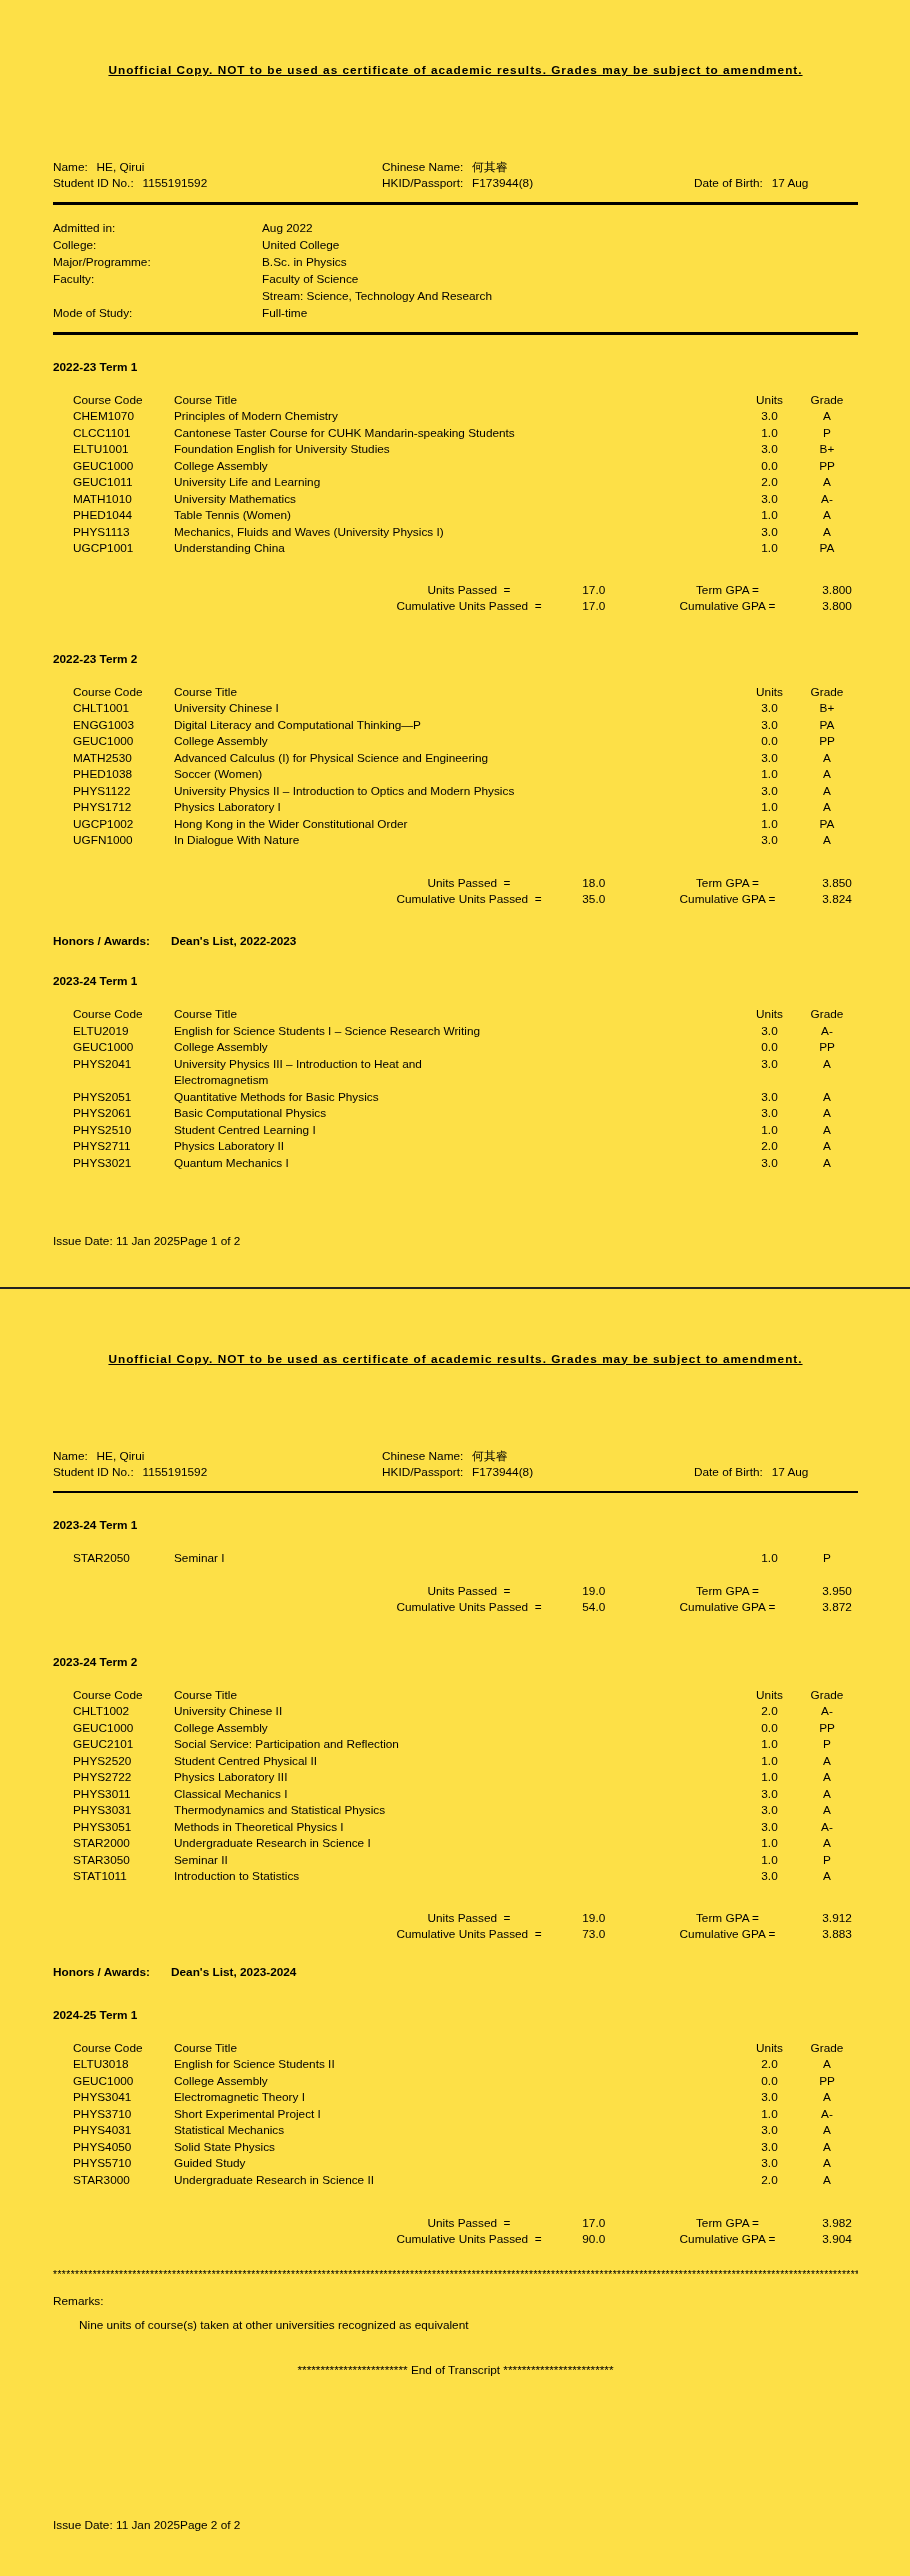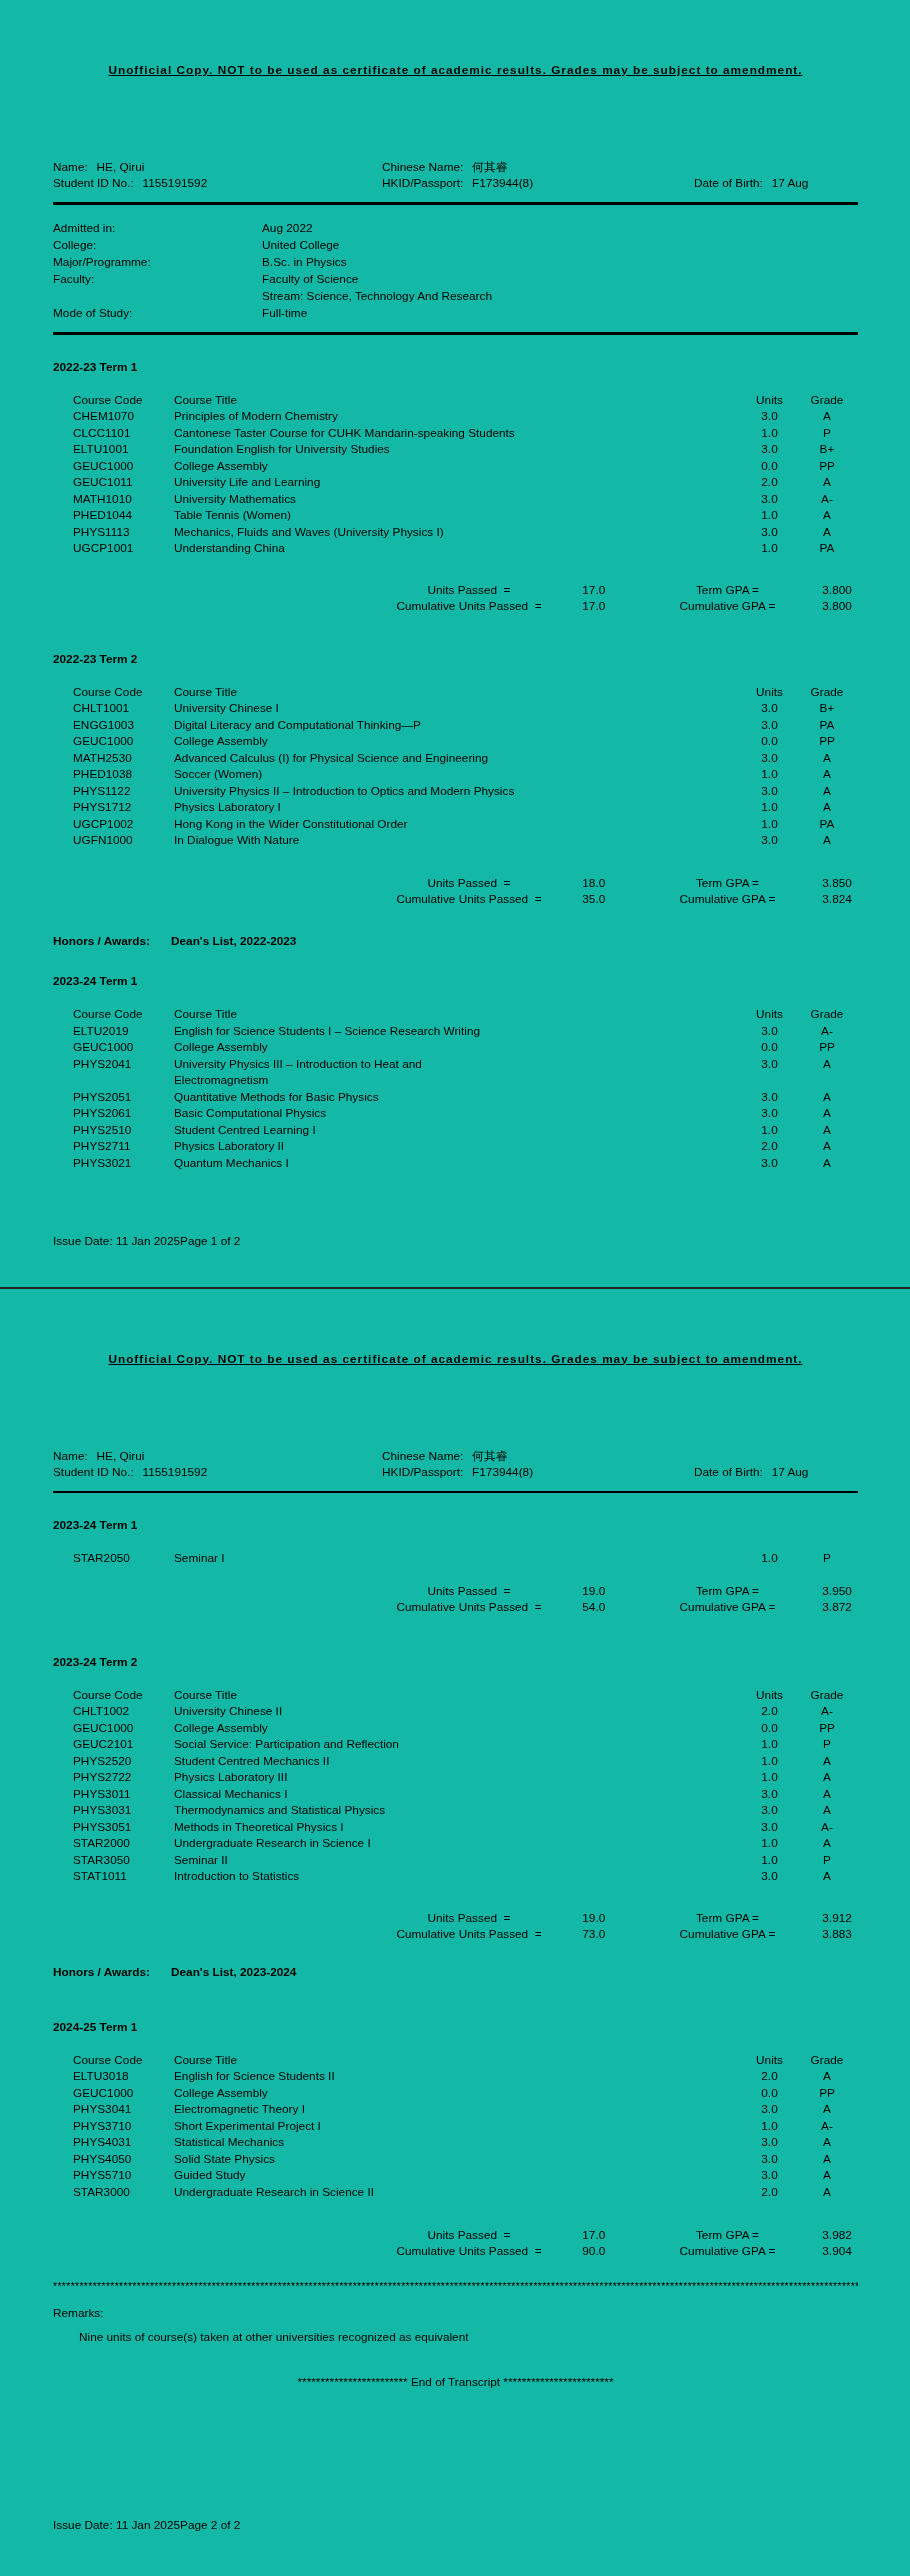--- a/index.html
+++ b/index.html
@@ -6,21 +6,21 @@
   html, body { background: #ffffff; }
   body {
     width: 911px;
     font-family: "Liberation Sans", "DejaVu Sans", sans-serif;
     font-size: 11.8px;
     color: #000000;
   }
   .page {
     position: relative;
     width: 911px;
-    background: #14b8a6;
+    background: #fde047;
     padding: 0 53px;
     overflow: hidden;
   }
   .page-1 { height: 1287px; }
   .page-2 { height: 1288px; }
   .page-divider { height: 1.5px; background: #222222; width: 911px; }
 
   .notice {
     margin-top: 62px;
     text-align: center;
@@ -44,21 +44,21 @@
   .rule-adm  { margin-top: 10.3px; }
 
   .adm-grid { margin-top: 14.7px; line-height: 17px; }
   .adm-row { display: grid; grid-template-columns: 209px 1fr; }
 
   .term-heading { font-weight: bold; line-height: 16px; }
   .mt-term-1 { margin-top: 24px; }
   .mt-term-2 { margin-top: 37px; }
   .mt-term-3 { margin-top: 24px; }
   .mt-term-4 { margin-top: 39px; }
-  .mt-term-5 { margin-top: 39px; }
+  .mt-term-5 { margin-top: 27px; }
 
   .course-table { margin-top: 17px; line-height: 16.5px; }
   .chead, .crow {
     display: grid;
     grid-template-columns: 101px 1fr 53px 62px;
     margin-left: 20px;
   }
   .c-units, .c-grade { text-align: center; }
   .c-title { white-space: pre-line; padding-right: 7.3px; }
 
@@ -500,21 +500,21 @@
 
   <div class="crow">
     <span class="c-code">GEUC2101</span>
     <span class="c-title">Social Service: Participation and Reflection</span>
     <span class="c-units">1.0</span>
     <span class="c-grade">P</span>
   </div>
 
   <div class="crow">
     <span class="c-code">PHYS2520</span>
-    <span class="c-title">Student Centred Mechanics II</span>
+    <span class="c-title">Student Centred Physical II</span>
     <span class="c-units">1.0</span>
     <span class="c-grade">A</span>
   </div>
 
   <div class="crow">
     <span class="c-code">PHYS2722</span>
     <span class="c-title">Physics Laboratory III</span>
     <span class="c-units">1.0</span>
     <span class="c-grade">A</span>
   </div>

